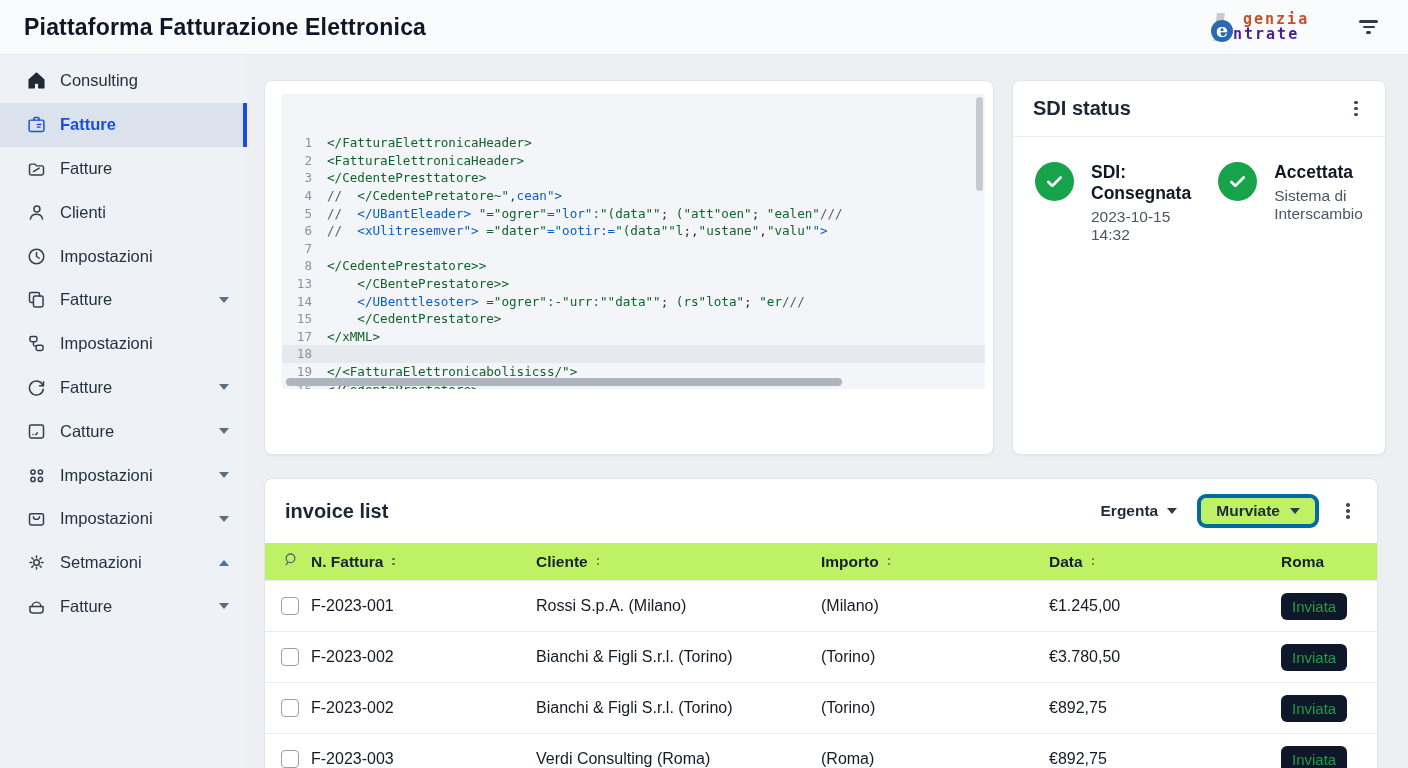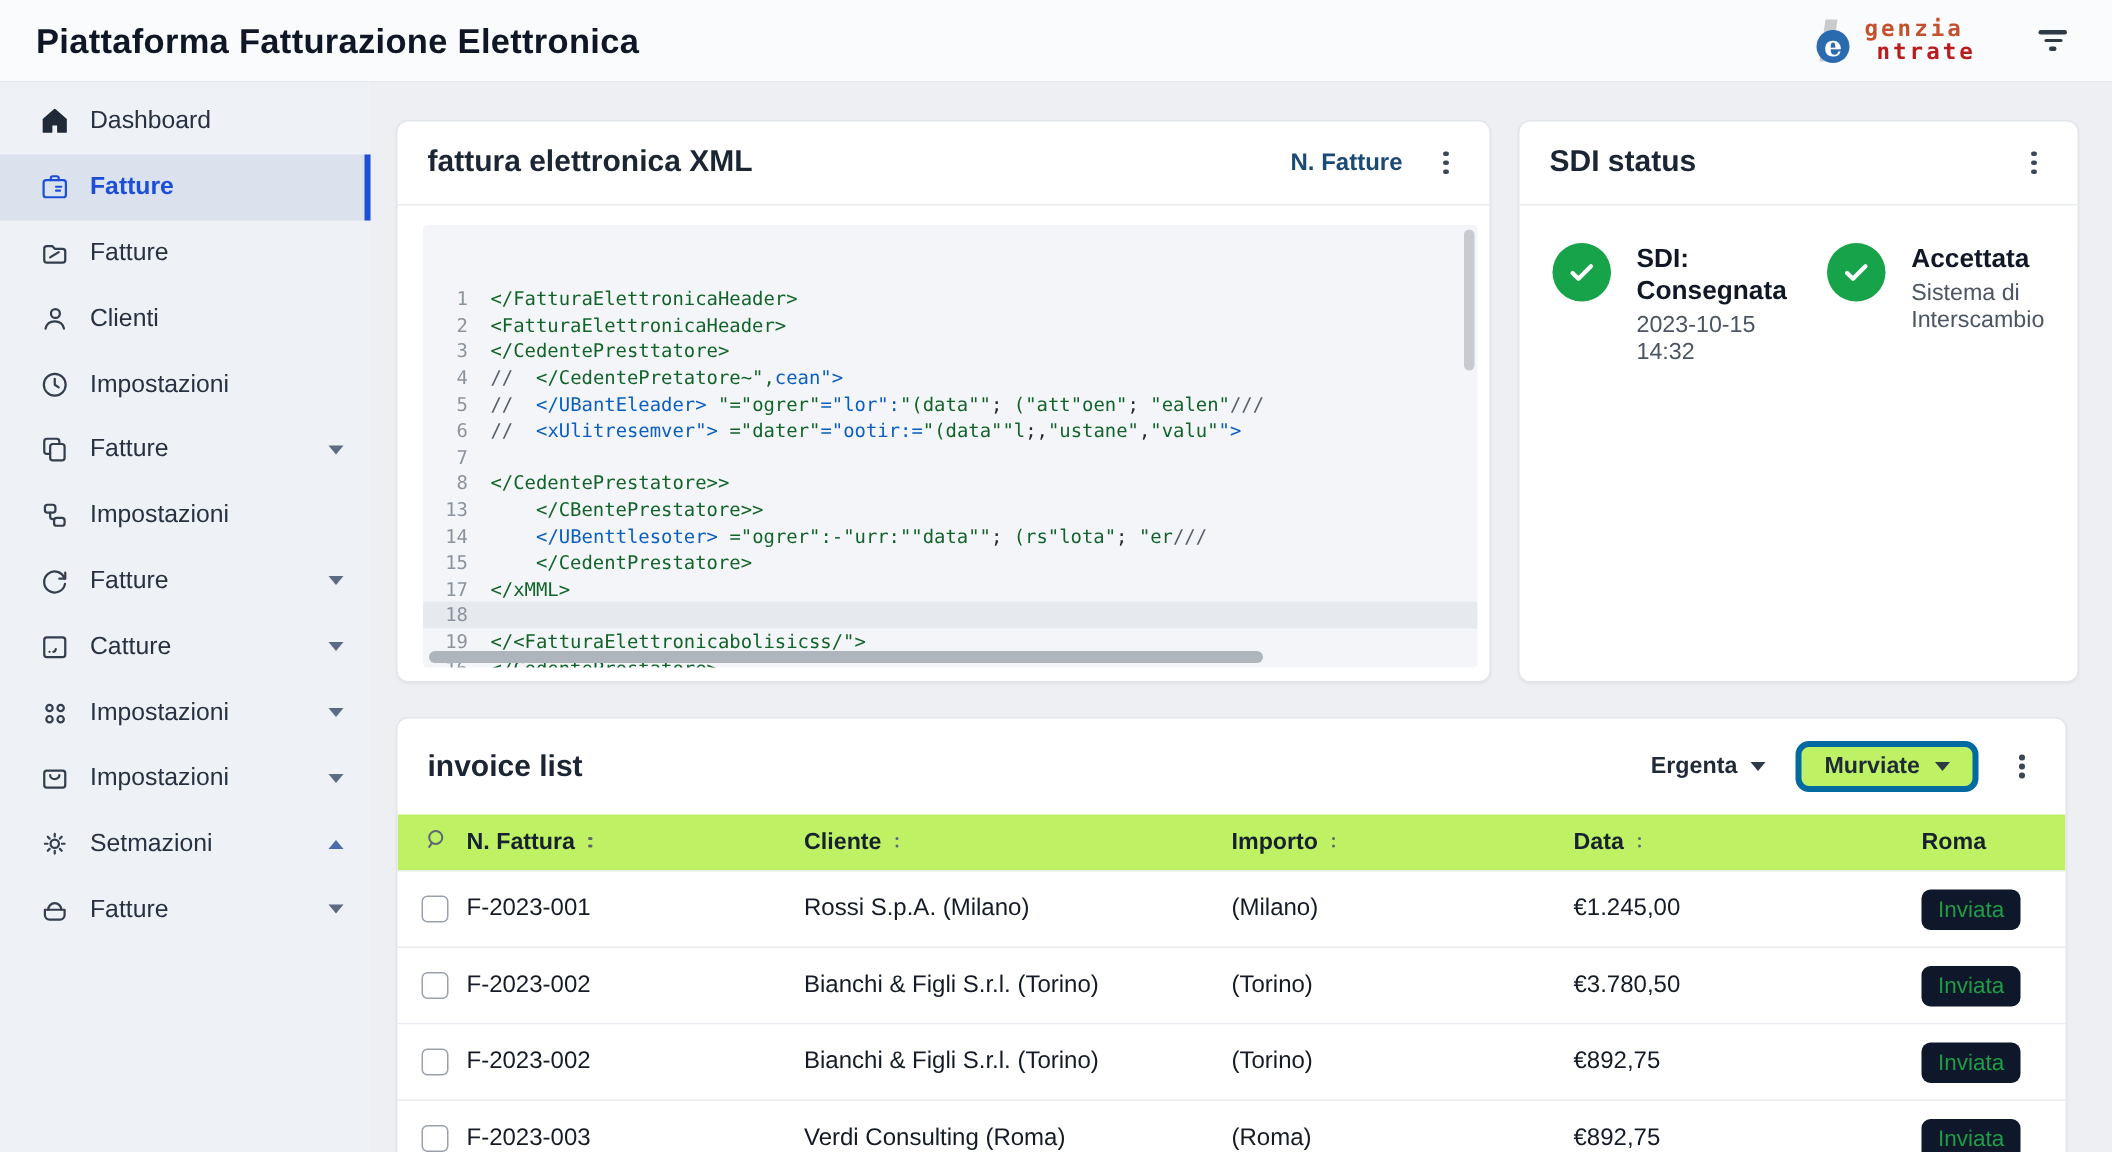--- a/index.html
+++ b/index.html
@@ -8,22 +8,22 @@
 
   
   .topbar { height:55px; background:#fafbfc; border-bottom:1px solid #e6e9ed;
     display:flex; align-items:center; justify-content:space-between; padding:0 26px 0 24px;text-align:right; }
   .app-title { font-size:23px; font-weight:700; color:#0f1726; letter-spacing:.2px; }
   .topbar-right { display:flex; align-items:center; gap:28px; }
   .agency-logo { position:relative; width:118px; height:40px; cursor:pointer; }
   .logo-mark { position:absolute; left:0; top:4px; }
   .logo-line1 { position:absolute; left:34px; top:3px; font-family:"DejaVu Sans Mono", monospace;
     font-weight:700; font-size:15px; letter-spacing:2px; color:#c4512e; }
-  .logo-line2 { position:absolute; left:42px; top:18px; font-family:"DejaVu Sans Mono", monospace;
-    font-weight:700; font-size:15px; letter-spacing:2px; color:#b91c1c; }
+  .logo-line2 { position:absolute; left:24px; top:18px; font-family:"DejaVu Sans Mono", monospace;
+    font-weight:700; font-size:15px; letter-spacing:2px; color:#4c1d95; }
   .filter-icon { display:flex; flex-direction:column; align-items:center; gap:3px; cursor:pointer; padding:4px; }
   .filter-icon i { display:block; height:2.6px; background:#2f3a47; border-radius:2px; }
   .filter-icon i:nth-child(1){width:19px;} .filter-icon i:nth-child(2){width:12px;} .filter-icon i:nth-child(3){width:5px;}
 
   
   .shell { display:flex; height:713px; }
   .sidebar { width:247px; flex:0 0 247px; background:#eef1f5; padding-top:4px; }
   .main { flex:1; padding:25px 30px 0 17px; overflow:hidden; }
 
   
@@ -125,21 +125,21 @@
 
 <div class="shell">
 
   <nav class="sidebar" id="sidebar">
       <div class="nav-item">
         <span class="nv-ic">
           <svg viewBox="0 0 24 24">
             <path d="M3.5 11 12 3.5 20.5 11V20.5H14.5V15h-5v5.5H3.5Z" fill="#1f2937" stroke="#1f2937" stroke-width="1.4" stroke-linejoin="round"></path>
           </svg>
         </span>
-        <span class="nav-label">Dashboard</span>
+        <span class="nav-label">Consulting</span>
       </div>
       <div class="nav-item active">
         <span class="nv-ic">
           <svg viewBox="0 0 24 24" fill="none" stroke-width="1.7" stroke-linecap="round" stroke-linejoin="round">
             <rect x="3.5" y="7" width="17" height="13" rx="2"></rect>
             <path d="M9 7V5.5A1.5 1.5 0 0 1 10.5 4h3A1.5 1.5 0 0 1 15 5.5V7"></path>
             <path d="M13 12h4M13 15h3"></path>
           </svg>
         </span>
         <span class="nav-label">Fatture</span>
@@ -252,29 +252,20 @@
         </span>
         <span class="nav-label">Fatture</span>
         <span class="chev down"></span>
       </div>
     </nav>
 
   <main class="main">
     <div class="row1">
 
       <section class="card xml-card">
-        <div class="card-head">
-          <div class="card-title">fattura elettronica XML</div>
-          <div class="head-right">
-            <span class="head-link">N. Fatture</span>
-            <span class="kebab">
-                <i></i>
-              </span>
-          </div>
-        </div>
         <div class="code-wrap">
           <div class="code-inner" id="code-lines"><div class="code-line"><span class="ln">1</span><span class="c-g">&lt;/FatturaElettronicaHeader&gt;</span></div><div class="code-line"><span class="ln">2</span><span class="c-g">&lt;FatturaElettronicaHeader&gt;</span></div><div class="code-line"><span class="ln">3</span><span class="c-g">&lt;/CedentePresttatore&gt;</span></div><div class="code-line"><span class="ln">4</span><span class="c-c">//  </span><span class="c-g">&lt;/CedentePretatore~",</span><span class="c-b">cean"&gt;</span></div><div class="code-line"><span class="ln">5</span><span class="c-c">//  </span><span class="c-b">&lt;/UBantEleader&gt;</span><span class="c-n"> </span><span class="c-g">"="ogrer"</span><span class="c-b">="lor":</span><span class="c-g">"(data""</span><span class="c-n">; </span><span class="c-g">("att"oen"</span><span class="c-n">; </span><span class="c-g">"ealen"</span><span class="c-c">///</span></div><div class="code-line"><span class="ln">6</span><span class="c-c">//  </span><span class="c-b">&lt;xUlitresemver"&gt;</span><span class="c-n"> </span><span class="c-g">="dater"</span><span class="c-b">="ootir:=</span><span class="c-g">"(data""l</span><span class="c-n">;,</span><span class="c-g">"ustane"</span><span class="c-n">,</span><span class="c-g">"valu"</span><span class="c-b">"&gt;</span></div><div class="code-line"><span class="ln">7</span></div><div class="code-line"><span class="ln">8</span><span class="c-g">&lt;/CedentePrestatore&gt;&gt;</span></div><div class="code-line"><span class="ln">13</span><span class="c-g">    &lt;/CBentePrestatore&gt;&gt;</span></div><div class="code-line"><span class="ln">14</span><span class="c-n">    </span><span class="c-b">&lt;/UBenttlesoter&gt;</span><span class="c-n"> </span><span class="c-g">="ogrer":-"urr:""data""</span><span class="c-n">; </span><span class="c-g">(rs"lota"</span><span class="c-n">; </span><span class="c-g">"er</span><span class="c-c">///</span></div><div class="code-line"><span class="ln">15</span><span class="c-g">    &lt;/CedentPrestatore&gt;</span></div><div class="code-line"><span class="ln">17</span><span class="c-g">&lt;/xMML&gt;</span></div><div class="code-line hl"><span class="ln">18</span></div><div class="code-line"><span class="ln">19</span><span class="c-g">&lt;/&lt;FatturaElettronicabolisicss/"&gt;</span></div><div class="code-line"><span class="ln">16</span><span class="c-g">&lt;/CedentePrestatore&gt;</span></div></div>
           <div class="vscroll"></div>
           <div class="hscroll"></div>
         </div>
       </section>
 
       <section class="card sdi-card">
         <div class="card-head">
           <div class="card-title">SDI status</div>

